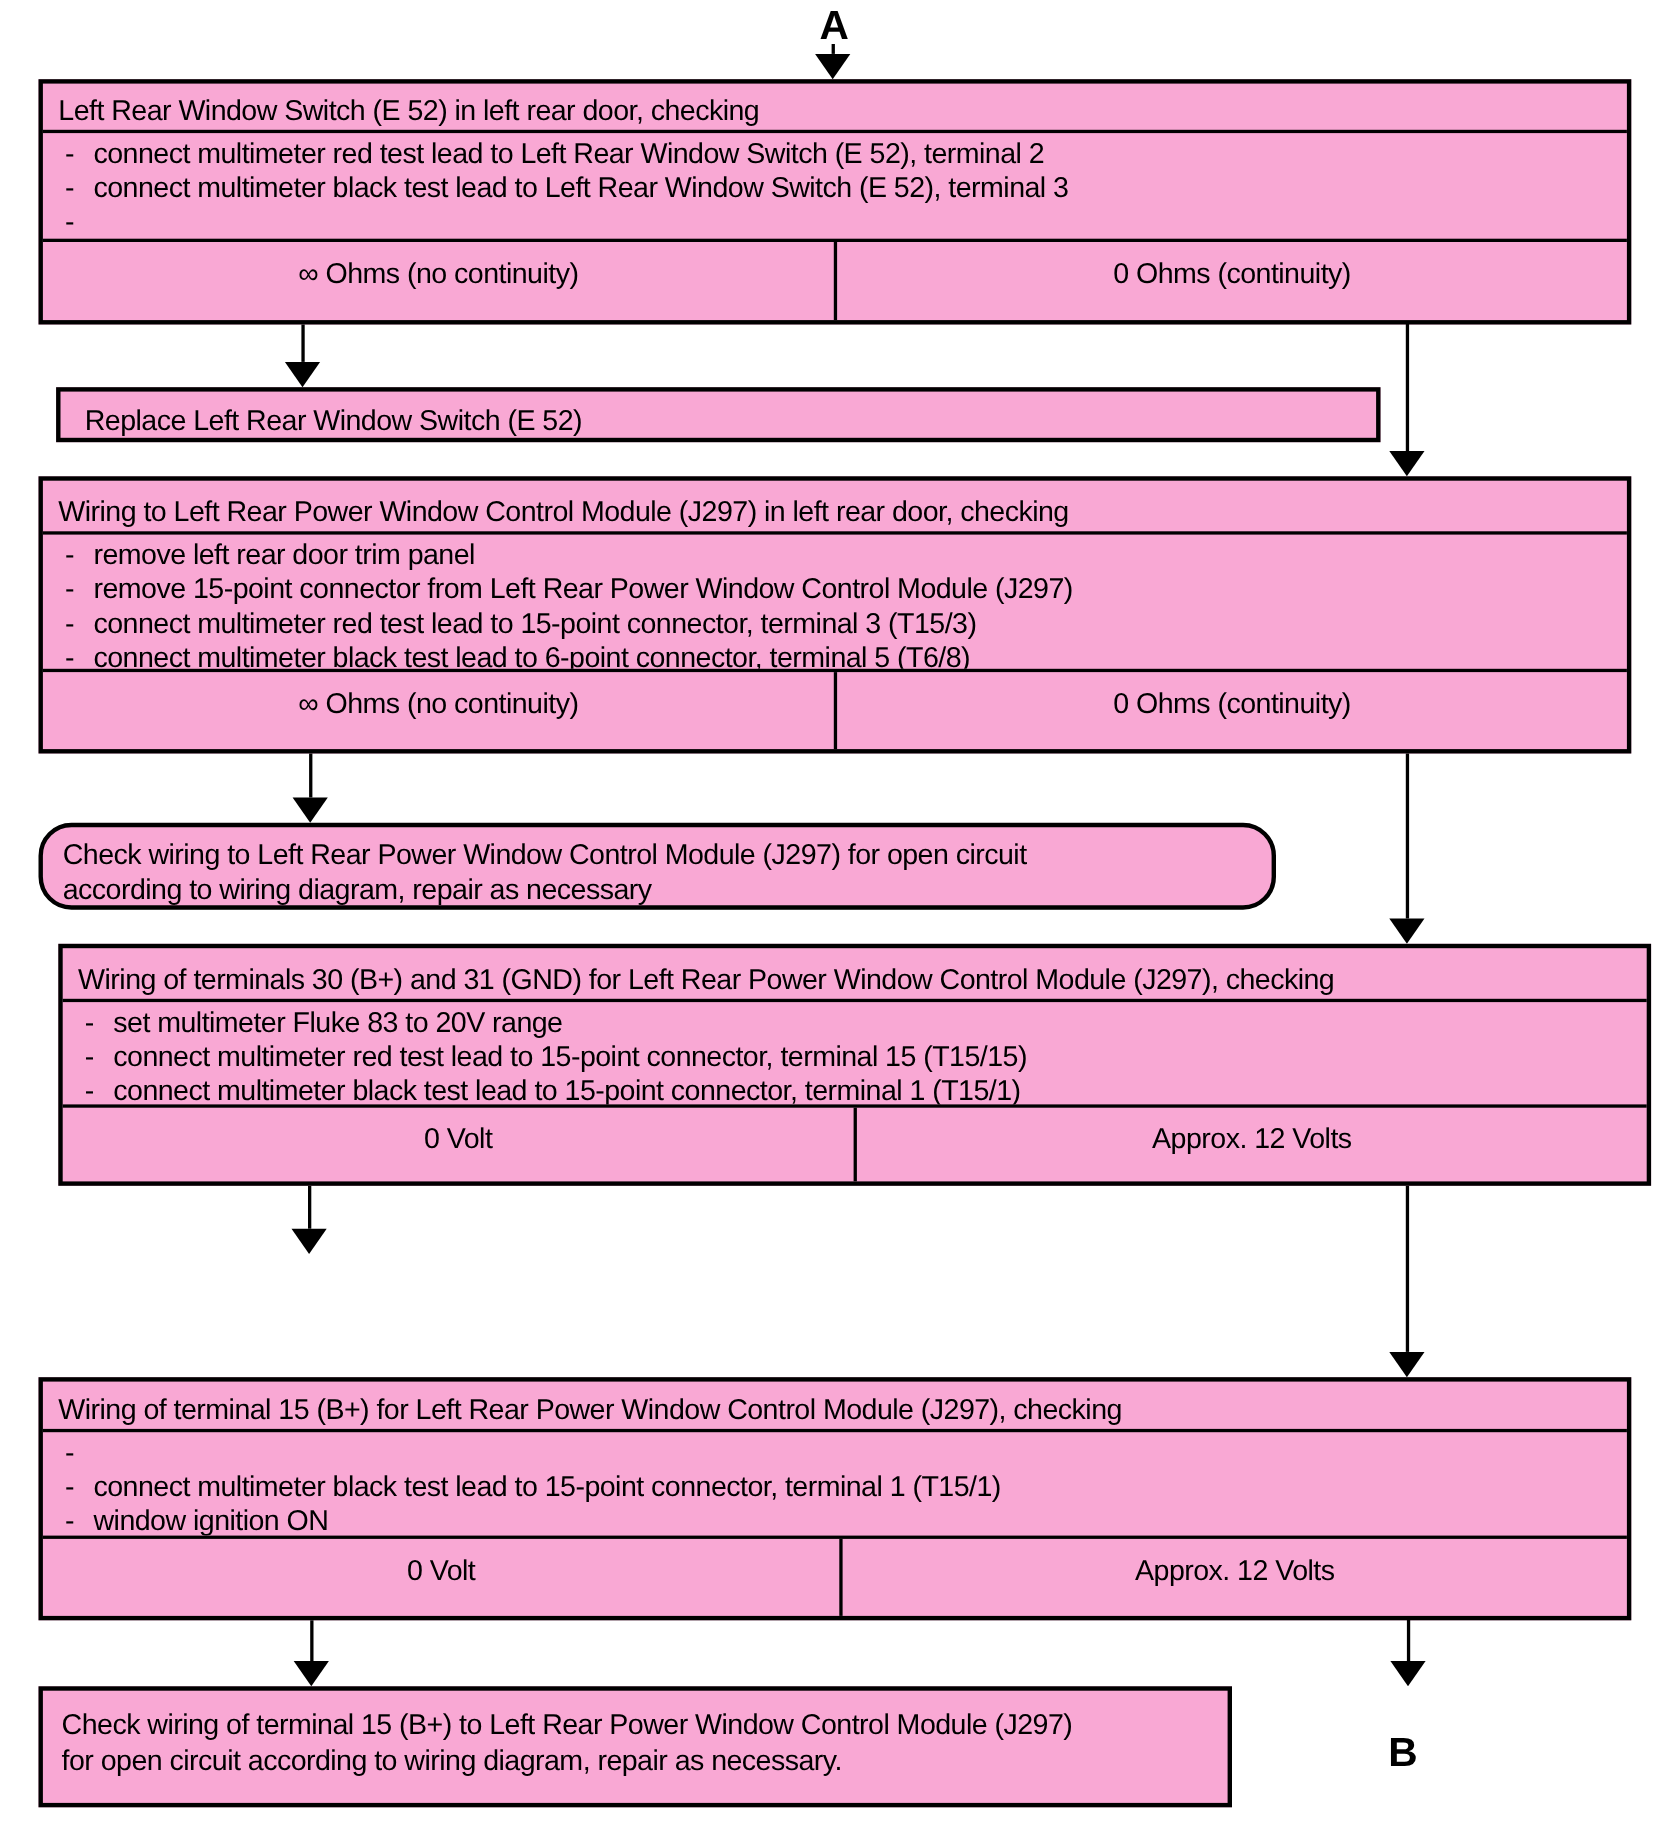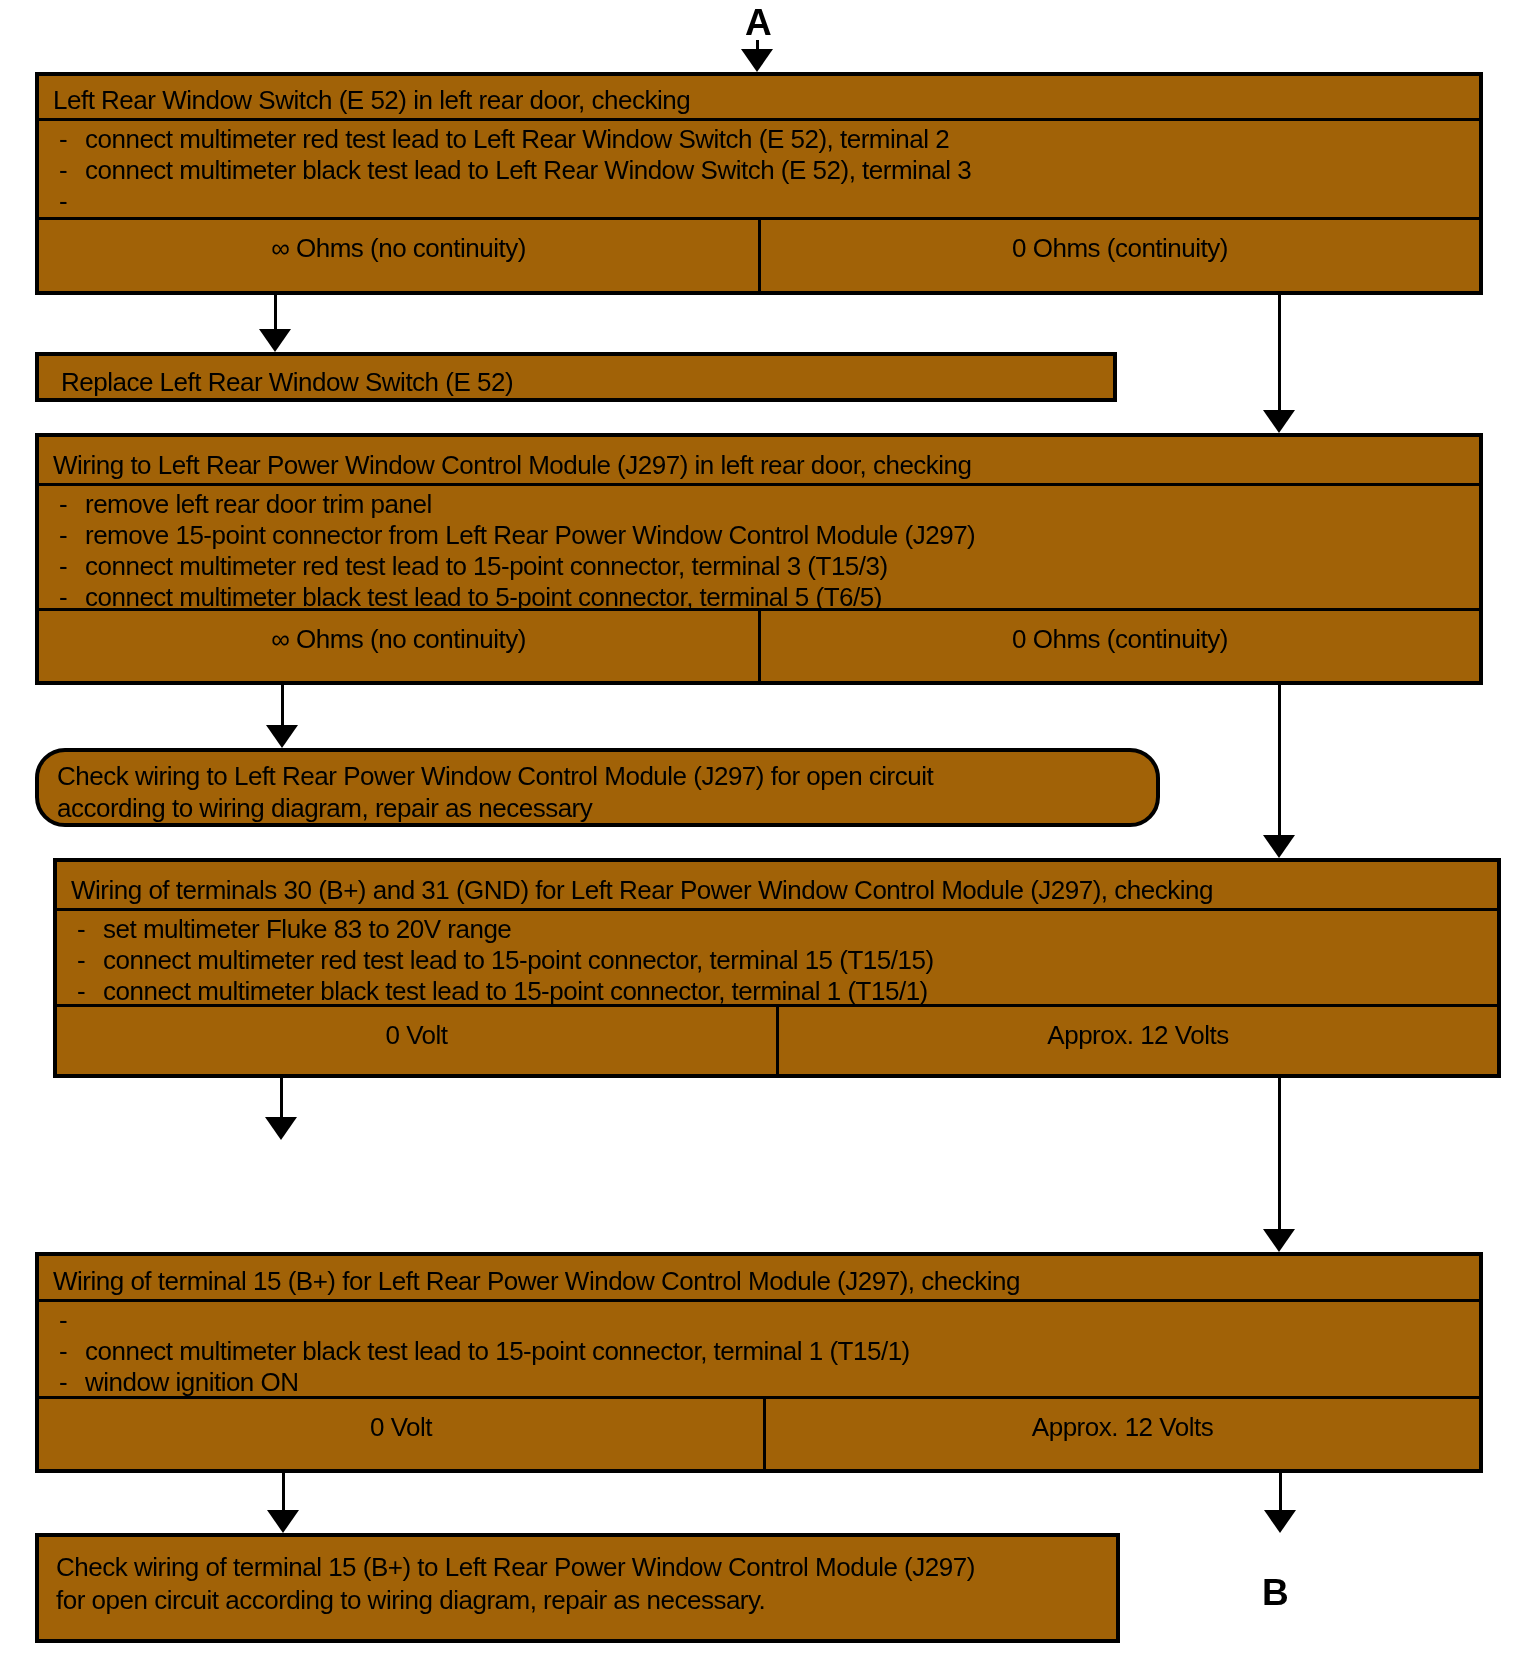--- a/index.html
+++ b/index.html
@@ -15,21 +15,21 @@
   }
   .connector-label{
     position:absolute;
     font-weight:bold;
     font-size:37px;
     letter-spacing:0;
   }
   .box{
     position:absolute;
     border:4px solid #000;
-    background:#a16207;
+    background:#f9a8d4;
     box-sizing:border-box;
     display:flex;
     flex-direction:column;
   }
   .row-title{
     box-sizing:border-box;
     border-bottom:3px solid #000;
     padding:9px 0 0 14px;
     white-space:nowrap;
     overflow:hidden;
@@ -130,40 +130,40 @@
   <div class="arrow" style="left:275px;top:295px;height:57px;">
     <div class="stem" style="height:34px;"></div>
     <div class="head" style="top:34px;"></div>
   </div>
 
   <div class="arrow" style="left:1279px;top:293px;height:140px;">
     <div class="stem" style="height:117px;"></div>
     <div class="head" style="top:117px;"></div>
   </div>
 
-  <div class="box single-line" style="left:35px;top:352px;width:1082px;height:50px;">Replace Left Rear Window Switch (E 52)</div>
+  <div class="box single-line" style="left:51px;top:352px;width:1204px;height:50px;">Replace Left Rear Window Switch (E 52)</div>
 
   <div class="box" style="left:35px;top:433px;width:1448px;height:252px;">
     <div class="row-title" style="height:49px;padding-top:13px;">Wiring to Left Rear Power Window Control Module (J297) in left rear door, checking</div>
     <div class="row-bullets" style="height:125px;">
       <div class="bullet">
         <span class="dash">-</span>
         <span>remove left rear door trim panel</span>
       </div>
       <div class="bullet">
         <span class="dash">-</span>
         <span>remove 15-point connector from  Left Rear Power Window Control Module (J297)</span>
       </div>
       <div class="bullet">
         <span class="dash">-</span>
         <span>connect multimeter red test lead to 15-point connector,  terminal 3 (T15/3)</span>
       </div>
       <div class="bullet">
         <span class="dash">-</span>
-        <span>connect multimeter black test lead to 5-point connector,  terminal 5 (T6/5)</span>
+        <span>connect multimeter black test lead to 6-point connector,  terminal 5 (T6/8)</span>
       </div>
     </div>
     <div class="row-results">
       <div class="res-cell res-left">∞ Ohms  (no continuity)</div>
       <div class="res-cell res-right">0 Ohms  (continuity)</div>
     </div>
   </div>
 
   <div class="arrow" style="left:282px;top:685px;height:63px;">
     <div class="stem" style="height:40px;"></div>

